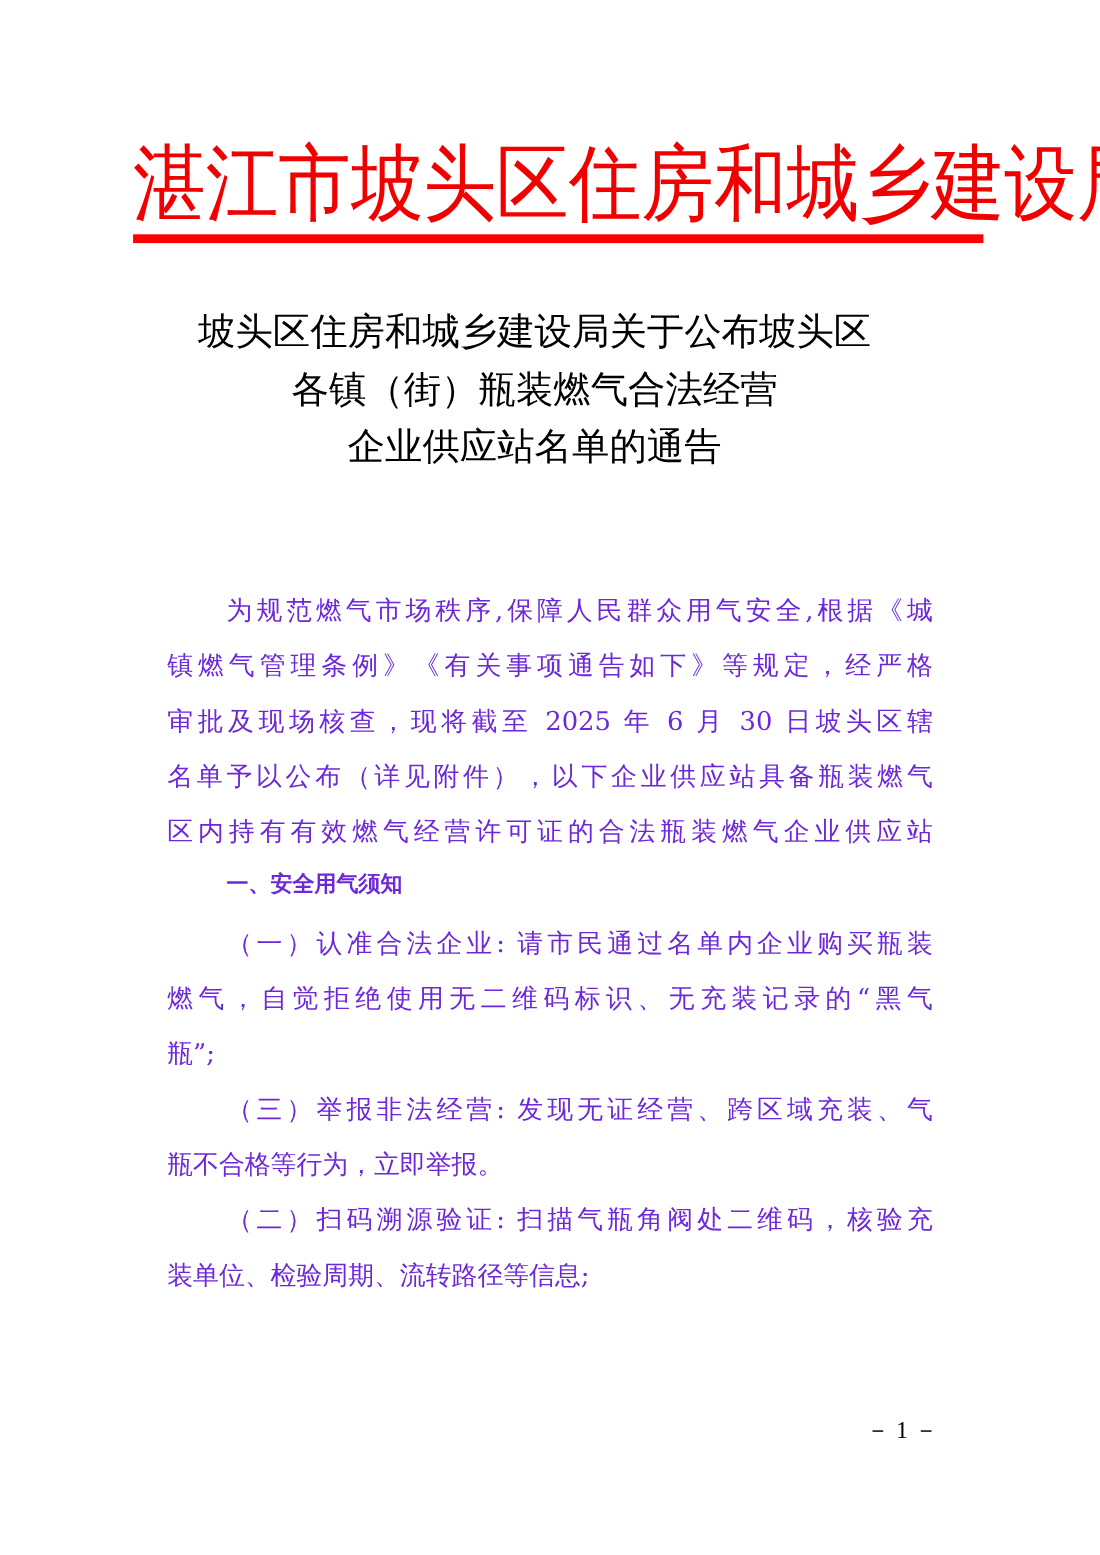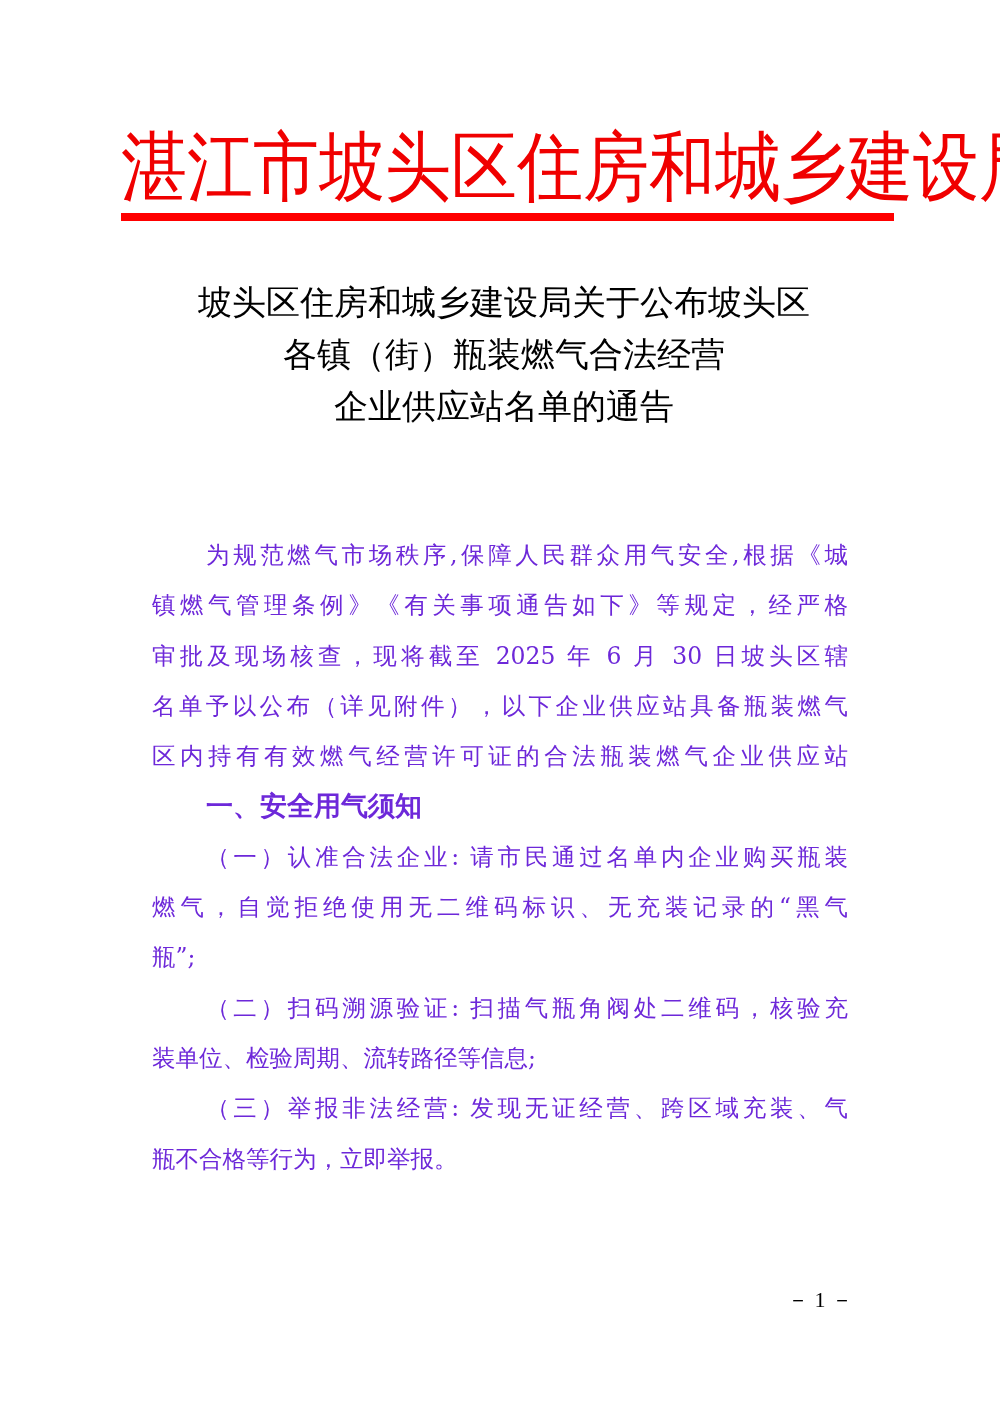--- a/index.html
+++ b/index.html
@@ -35,21 +35,21 @@
     .red-rule {
       position: absolute;
       left: 121px;
       top: 213px;
       width: 773px;
       height: 8px;
       background: #ff0000;
     }
     .title {
       position: absolute;
-      left: 104px;
+      left: 86px;
       top: 276px;
       width: 800px;
       text-align: center;
       font-family: "DejaVu Sans", "Liberation Sans", sans-serif;
       font-size: 34px;
       line-height: 52px;
       color: #000;
     }
     .title div { white-space: nowrap; }
     .body-text {
@@ -65,23 +65,23 @@
     .line {
       display: block;
       height: 50.3px;
       white-space: nowrap;
       text-align: justify;
       text-align-last: justify;
     }
     .line.last { text-align-last: left; }
     .indent { padding-left: 54px; }
     .heading {
-      font-family: Liberation Serif, serif;
+      font-family: Liberation Mono, monospace;
       font-weight: bold;
-      font-size: 27px;
+      font-size: 20px;
       text-align-last: left;
     }
     .page-number {
       position: absolute;
       left: 780px;
       top: 1286px;
       width: 80px;
       font-family: "Liberation Serif", "DejaVu Serif", serif;
       font-size: 22px;
       line-height: 28px;
@@ -113,23 +113,23 @@
 
   <span class="line indent heading">一、安全用气须知</span>
 
   <div>
     <span class="line indent">（一）认准合法企业: 请市民通过名单内企业购买瓶装</span>
     <span class="line">燃气，自觉拒绝使用无二维码标识、无充装记录的“黑气</span>
     <span class="line last">瓶”;</span>
   </div>
 
   <div>
-    <span class="line indent">（二）扫码溯源验证: 扫描气瓶角阀处二维码，核验充</span>
-    <span class="line last">装单位、检验周期、流转路径等信息;</span>
+    <span class="line indent">（三）举报非法经营: 发现无证经营、跨区域充装、气</span>
+    <span class="line last">瓶不合格等行为，立即举报。</span>
   </div>
 
   <div>
-    <span class="line indent">（三）举报非法经营: 发现无证经营、跨区域充装、气</span>
-    <span class="line last">瓶不合格等行为，立即举报。</span>
+    <span class="line indent">（二）扫码溯源验证: 扫描气瓶角阀处二维码，核验充</span>
+    <span class="line last">装单位、检验周期、流转路径等信息;</span>
   </div>
 </div>
 
 <div class="page-number">－ 1 －</div>
 
 </body></html>

